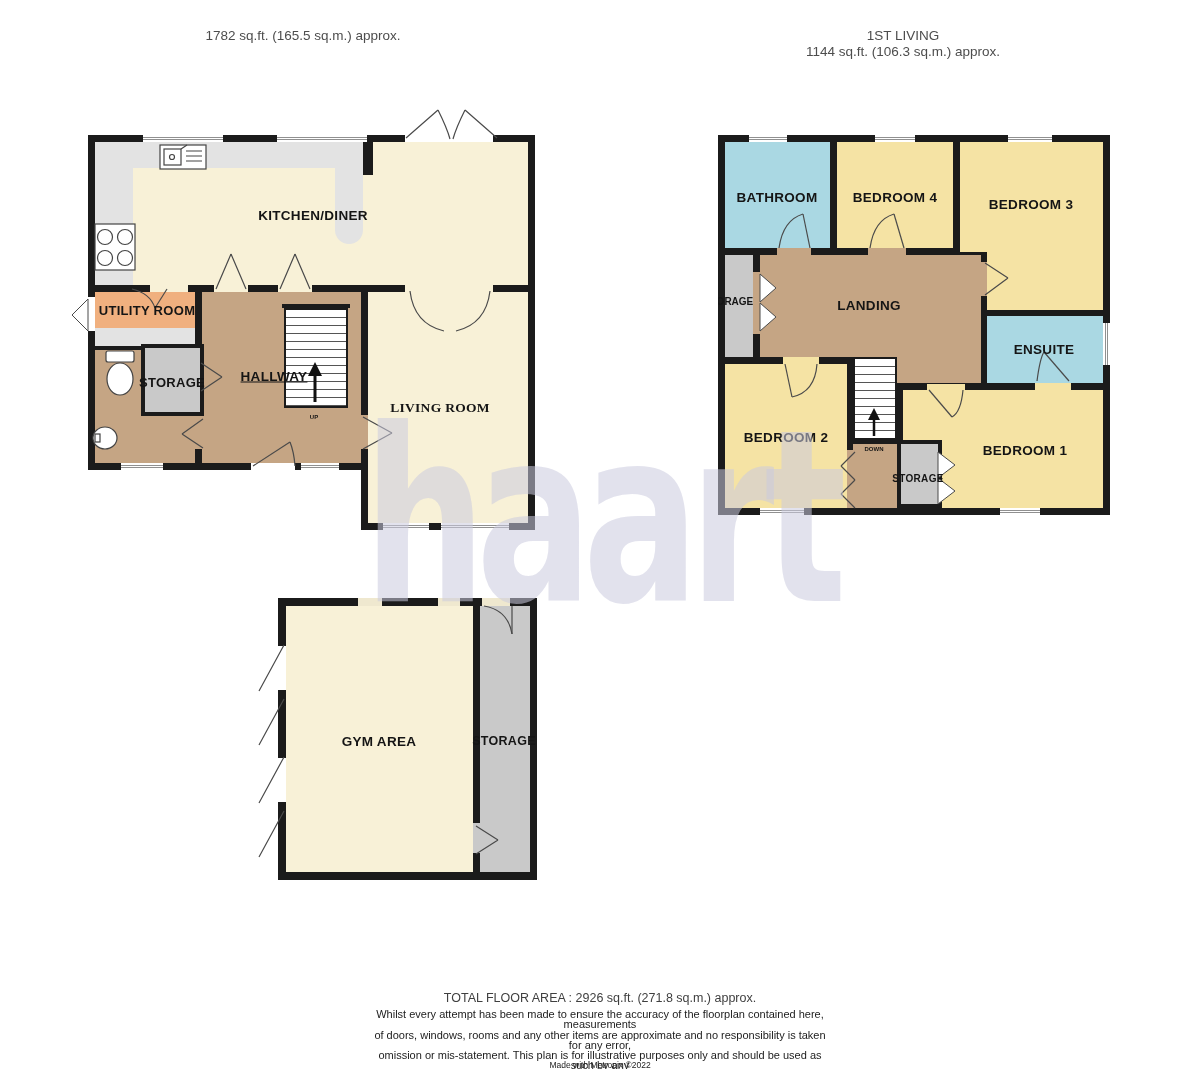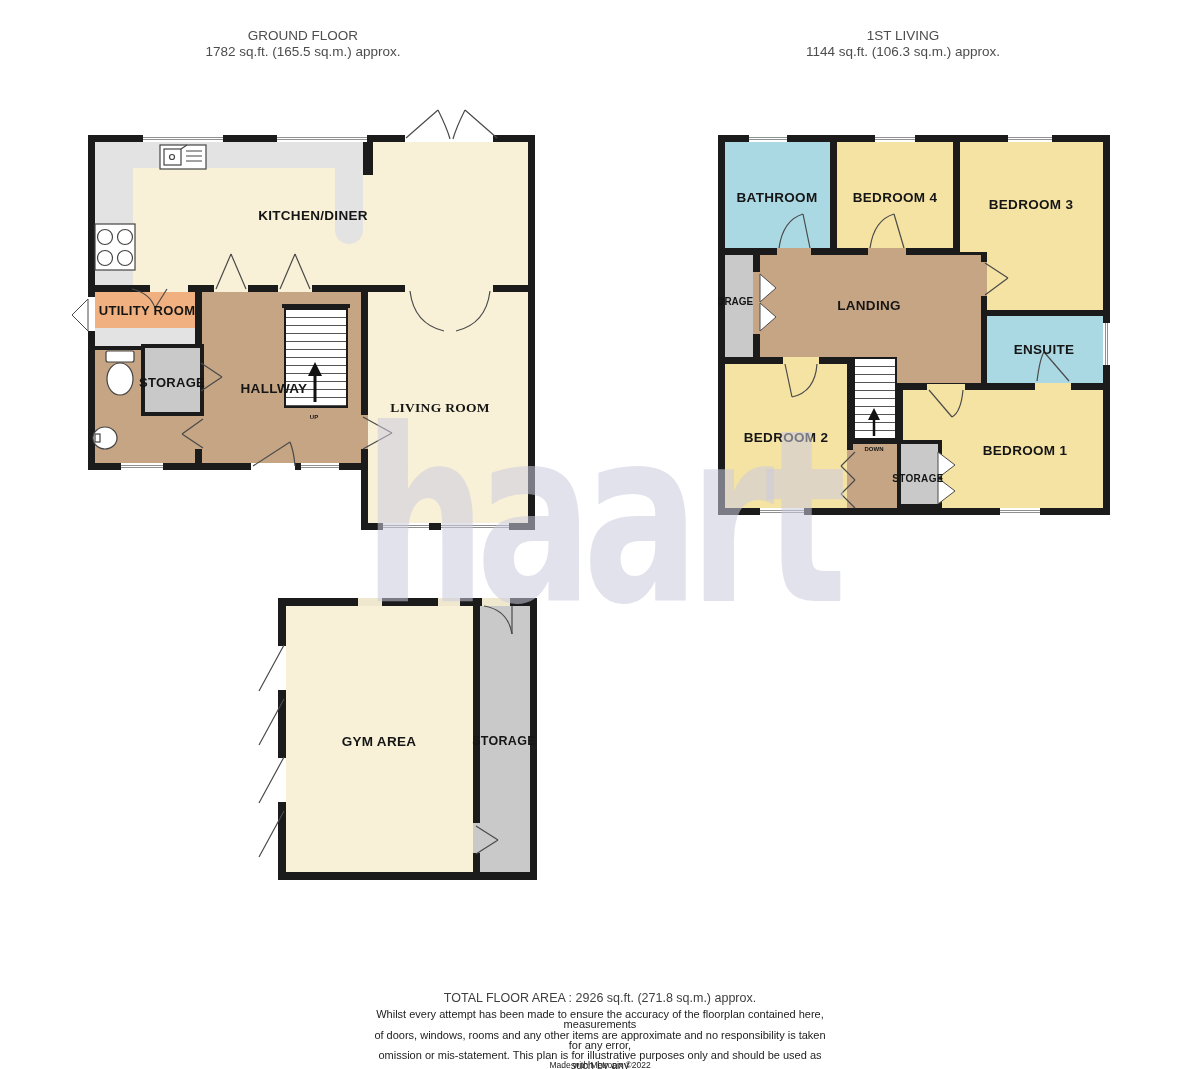--- a/index.html
+++ b/index.html
@@ -39,21 +39,20 @@
             font-size:8.5px;line-height:8px;z-index:5;}
   .cliplbl{position:absolute;overflow:hidden;z-index:30;}
   .cliplbl span{display:block;font-weight:bold;font-size:10px;color:#151515;white-space:nowrap;}
 </style>
 </head>
 <body>
 
 <div id="stage">
 
   <div class="hdr" style="left:103px;top:28px;width:400px;">
-    <div>GROUND FLOOR</div>
     <div>1782 sq.ft. (165.5 sq.m.) approx.</div>
   </div>
   <div class="hdr" style="left:703px;top:28px;width:400px;">
     <div>1ST LIVING</div>
     <div>1144 sq.ft. (106.3 sq.m.) approx.</div>
   </div>
 
   <div class="wall" style="left:88px;top:135px;width:447px;height:335px;"></div>
   <div class="wall" style="left:361px;top:285px;width:174px;height:245px;"></div>
 
@@ -242,21 +241,21 @@
     </g>
     <g stroke="#111" fill="#111">
       <path d="M874,436 L874,418" stroke-width="2.5"></path>
       <polygon points="874,408 868,420 880,420" stroke="none"></polygon>
     </g>
   </svg>
 
   <div class="lbl" style="left:313px;top:215px;">KITCHEN/DINER</div>
   <div class="lbl" style="left:147px;top:310px;font-size:13px;">UTILITY ROOM</div>
   <div class="lbl" style="left:172px;top:382px;font-size:13px;">STORAGE</div>
-  <div class="lbl" style="left:274px;top:388px;">HALLWAY</div>
+  <div class="lbl" style="left:274px;top:376px;text-decoration:underline;">HALLWAY</div>
   <div class="lbl" style="left:440px;top:408px;font-family:Liberation Serif, serif;">LIVING ROOM</div>
   <div class="lbl tiny" style="left:314px;top:417px;">UP</div>
   <div class="lbl" style="left:379px;top:741px;">GYM AREA</div>
   <div class="lbl" style="left:504px;top:741px;font-size:12.5px;">STORAGE</div>
 
   <div class="lbl" style="left:777px;top:197px;">BATHROOM</div>
   <div class="lbl" style="left:895px;top:197px;">BEDROOM 4</div>
   <div class="lbl" style="left:1031px;top:204px;">BEDROOM 3</div>
   <div class="cliplbl" style="left:718px;top:296px;width:58px;height:14px;">
     <span style="margin-left:-14px;">STORAGE</span>

